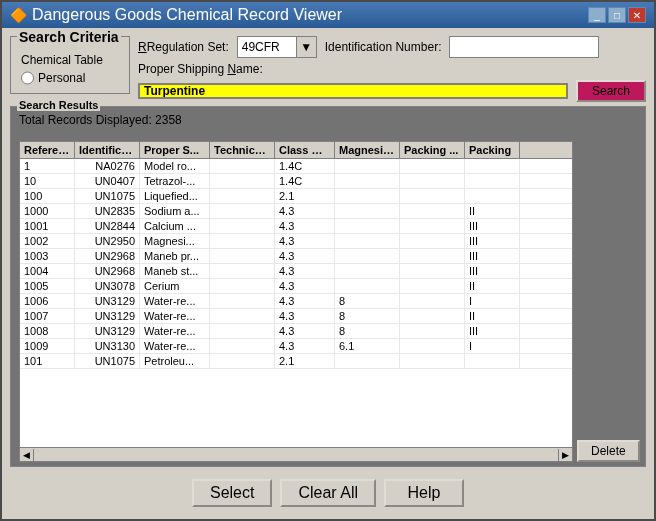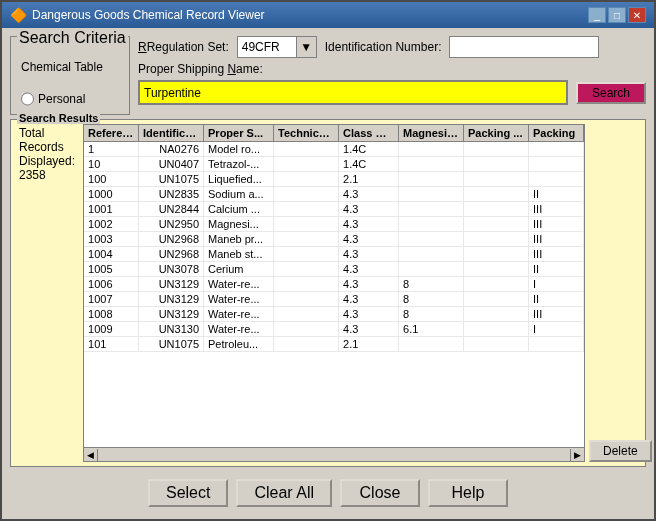--- a/index.html
+++ b/index.html
@@ -32,21 +32,21 @@
       display: flex;
       align-items: center;
       gap: 6px;
     }
     .titlebar-icon {
       width: 16px;
       height: 16px;
       font-size: 14px;
     }
     .titlebar-title {
-      font-size: 12px;
+      font-size: 16px;
       font-weight: normal;
     }
     .titlebar-controls {
       display: flex;
       gap: 2px;
     }
     .titlebar-btn {
       width: 18px;
       height: 16px;
       background: #8aaecc;
@@ -80,27 +80,27 @@
       padding: 4px 10px 8px 10px;
       position: relative;
       min-width: 120px;
     }
     .group-label {
       position: absolute;
       top: -8px;
       left: 6px;
       background: #d4d0c8;
       padding: 0 2px;
-      font-size: 16px;
-      font-weight: normal;
+      font-size: 14px;
+      font-weight: bold;
     }
     .radio-row {
       display: flex;
       gap: 4px;
-      margin-top: 18px;
+      margin-top: 4px;
     }
     .radio-row input[type=radio] {
       margin: 0;
     }
     .radio-row label {
       font-size: 12px;
     }
     .right-section {
       flex: 1;
       display: flex;
@@ -148,45 +148,45 @@
       padding: 2px 4px;
       font-size: 12px;
     }
     .shipping-name-row {
       display: flex;
       align-items: center;
       gap: 8px;
     }
     .shipping-name-input {
       flex: 1;
-      height: 25px;
+      height: 16px;
       border: 2px solid #808080;
       background: #ffff00;
       padding: 2px 4px;
       font-size: 12px;
-      font-weight: normal;
+      font-weight: bold;
     }
     .search-btn {
       height: 22px;
       padding: 2px 14px;
       background: #be185d;
       border: 2px outset #e0dcd4;
       font-size: 12px;
       cursor: pointer;
       white-space: nowrap;
     }
     .search-results-box {
       border: 1px solid #808080;
-      background: #fef9c3;
+      background: #737373;
       padding: 4px 8px 4px 8px;
       position: relative;
       flex: 1;
       display: flex;
-      flex-direction: row;
-      gap: 8px;
+      flex-direction: column;
+      gap: 14px;
     }
     .results-group-label {
       position: absolute;
       top: -8px;
       left: 6px;
       background: #d4d0c8;
       padding: 0 2px;
       font-size: 11px;
       font-weight: bold;
     }
@@ -322,21 +322,21 @@
       <div class="titlebar-btn close">✕</div>
     </div>
   </div>
 
   <div class="content">
 
     <div class="top-section">
 
       <div class="search-criteria-box">
         <span class="group-label">Search Criteria</span>
-        <div style="font-size:12px; margin-top:19px;">Chemical Table</div>
+        <div style="font-size:12px; margin-top:12px;">Chemical Table</div>
         <div class="radio-row">
           <input type="radio" name="criteria" style="">
           <label>Personal</label>
         </div>
       </div>
 
       <div class="right-section">
 
         <div class="field-row">
           <span class="field-label">
@@ -539,17 +539,16 @@
 
         <div class="right-panel">
           <button class="delete-btn">Delete</button>
         </div>
       </div>
     </div>
 
     <div class="buttons-row">
       <button class="bottom-btn">Select</button>
       <button class="bottom-btn">Clear All</button>
-      <button class="bottom-btn">Close</button>
       <button class="bottom-btn">Help</button>
     </div>
   </div>
 </div>
 
 </body></html>

